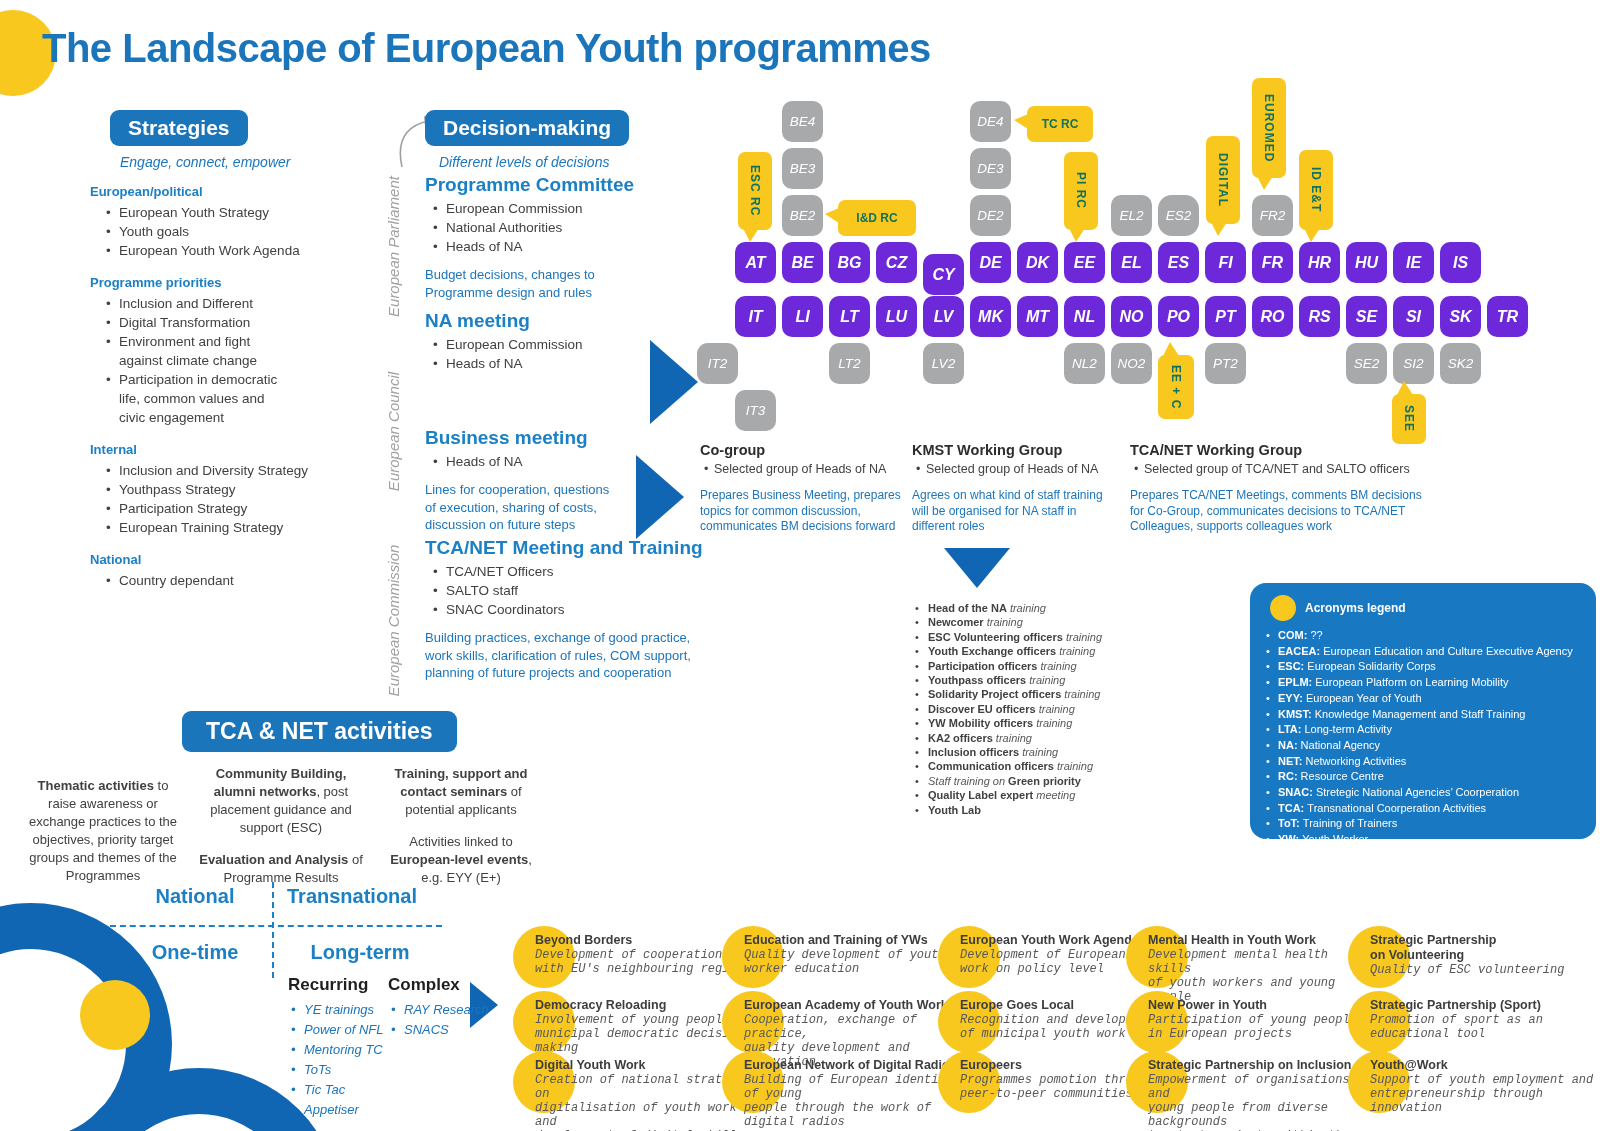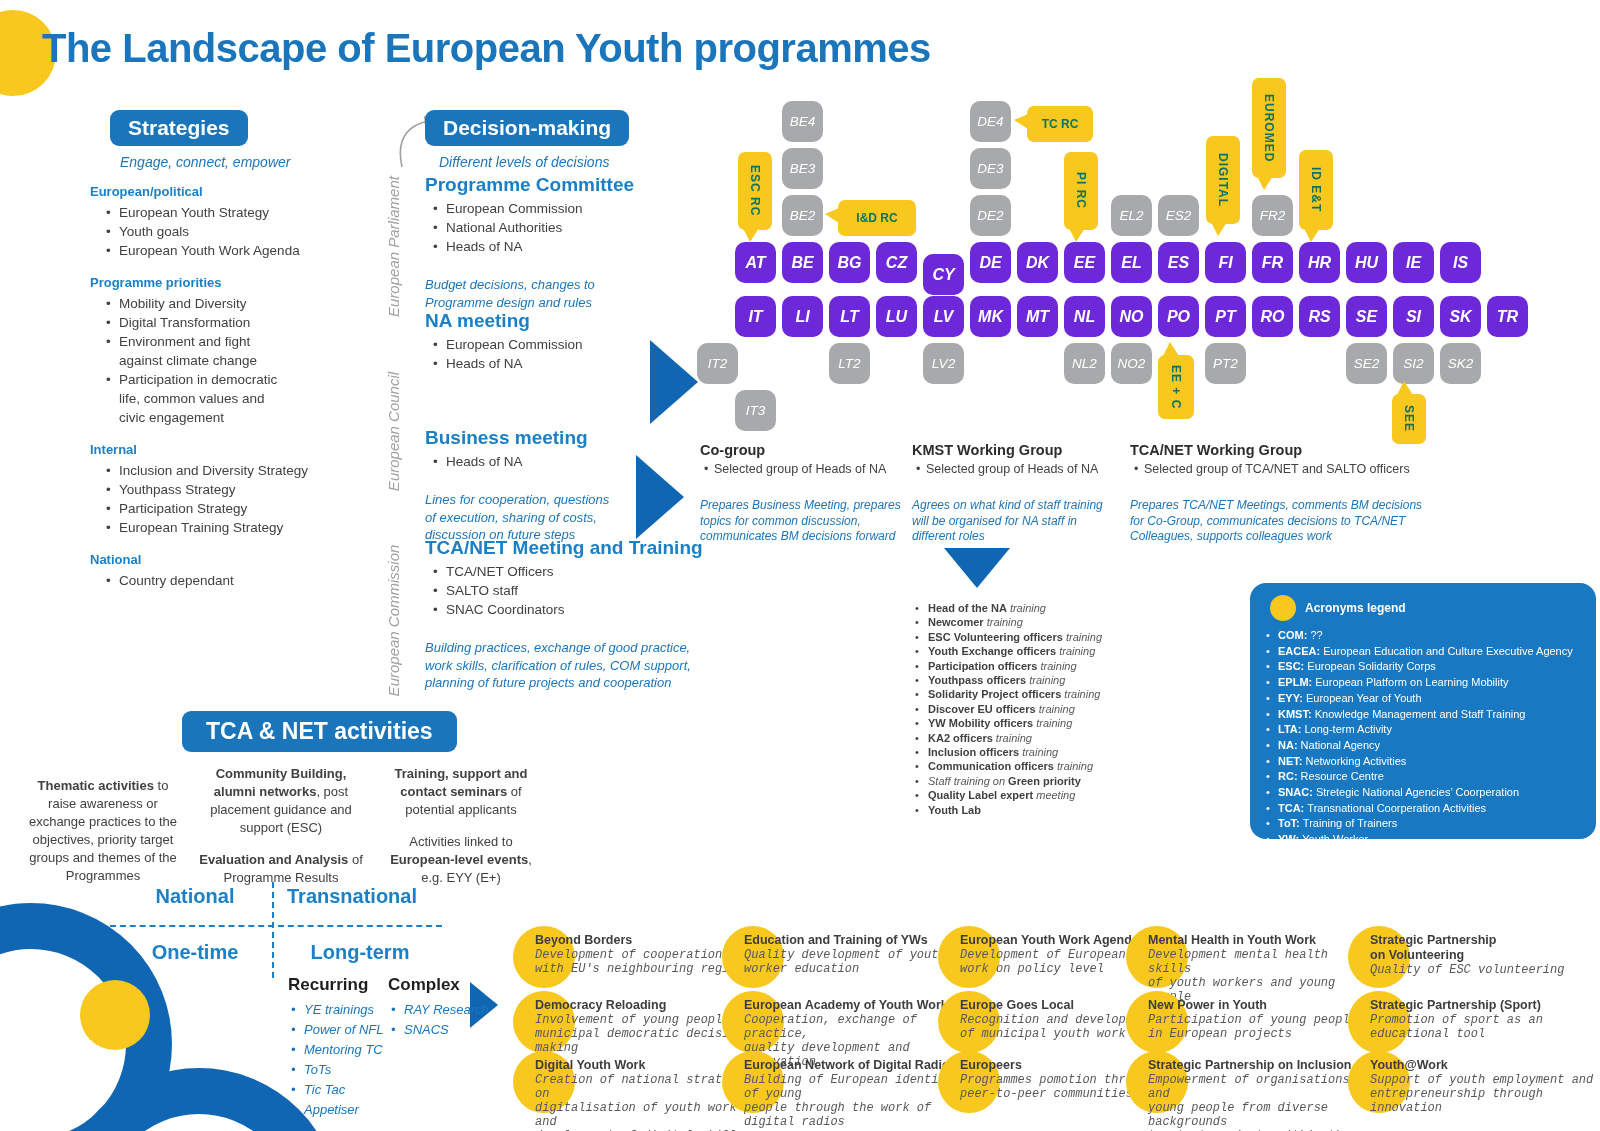--- a/index.html
+++ b/index.html
@@ -13,21 +13,21 @@
   #title-dot{left:-30px;top:10px;width:86px;height:86px;border-radius:50%;background:#f8c81f;}
 
   .tagline{color:#1b75bb;font-style:italic;font-size:14px;}
 
   .sec-title{color:#1b80c5;font-weight:bold;font-size:13px;margin:0 0 4px 0;}
   .dm-title{color:#1b80c5;font-weight:bold;font-size:19px;margin:0 0 3px 0;}
   ul.blist{list-style:none;margin:0;padding:0;}
   ul.blist li{position:relative;padding-left:17px;font-size:13.5px;color:#414042;
               line-height:19px;white-space:pre-line;}
   ul.blist li::before{content:"•";position:absolute;left:4px;color:#414042;}
-  .note{color:#1b75bb;font-style:italic;font-size:13px;line-height:17.5px;margin-top:20px;white-space:pre-line;}
+  .note{color:#1b75bb;font-size:13px;line-height:17.5px;margin-top:10px;white-space:pre-line;}
 
   .rot{position:absolute;width:190px;text-align:center;transform:rotate(-90deg);
        color:#9fa1a4;font-style:italic;font-size:15px;white-space:nowrap;}
 
   .tri-r{width:0;height:0;border-top:42px solid transparent;border-bottom:42px solid transparent;
          border-left:48px solid #1166b3;}
   .tri-r.small{border-top:23px solid transparent;border-bottom:23px solid transparent;border-left:28px solid #1166b3;}
   .tri-d{width:0;height:0;border-left:33px solid transparent;border-right:33px solid transparent;
          border-top:40px solid #1166b3;}
 
@@ -97,21 +97,21 @@
           <div class="sec-title">European/political</div>
           <ul class="blist" style="margin-left: 12px;">
             <li>European Youth Strategy</li>
             <li>Youth goals</li>
             <li>European Youth Work Agenda</li>
           </ul>
         </div>
         <div style="margin: 0px 0px 15px;">
           <div class="sec-title">Programme priorities</div>
           <ul class="blist" style="margin-left: 12px;">
-            <li>Mobility and Diversity</li>
+            <li>Inclusion and Different</li>
             <li>Digital Transformation</li>
             <li>Environment and fight
 against climate change</li>
             <li>Participation in democratic
 life, common values and
 civic engagement</li>
           </ul>
         </div>
         <div style="margin: 0px 0px 15px;">
           <div class="sec-title">Internal</div>
@@ -220,21 +220,21 @@
       <div class="tile blue" style="left: 1393px; top: 296px;">SI</div>
       <div class="tile blue" style="left: 1440px; top: 296px;">SK</div>
       <div class="tile blue" style="left: 1487px; top: 296px;">TR</div>
       <div class="tile gray" style="left: 782px; top: 195px;">BE2</div>
       <div class="tile gray" style="left: 782px; top: 148px;">BE3</div>
       <div class="tile gray" style="left: 782px; top: 101px;">BE4</div>
       <div class="tile gray" style="left: 970px; top: 195px;">DE2</div>
       <div class="tile gray" style="left: 970px; top: 148px;">DE3</div>
       <div class="tile gray" style="left: 970px; top: 101px;">DE4</div>
       <div class="tile gray" style="left: 1111px; top: 195px;">EL2</div>
-      <div class="tile gray" style="left: 1158px; top: 195px;">ES2</div>
+      <div class="tile gray" style="left: 1158px; top: 195px; border-radius: 14px;">ES2</div>
       <div class="tile gray" style="left: 1252px; top: 195px;">FR2</div>
       <div class="tile gray" style="left: 697px; top: 343px; border-radius: 11px;">IT2</div>
       <div class="tile gray" style="left: 735px; top: 390px;">IT3</div>
       <div class="tile gray" style="left: 829px; top: 343px;">LT2</div>
       <div class="tile gray" style="left: 923px; top: 343px;">LV2</div>
       <div class="tile gray" style="left: 1064px; top: 343px;">NL2</div>
       <div class="tile gray" style="left: 1111px; top: 343px;">NO2</div>
       <div class="tile gray" style="left: 1205px; top: 343px;">PT2</div>
       <div class="tile gray" style="left: 1346px; top: 343px;">SE2</div>
       <div class="tile gray" style="left: 1393px; top: 343px;">SI2</div>

